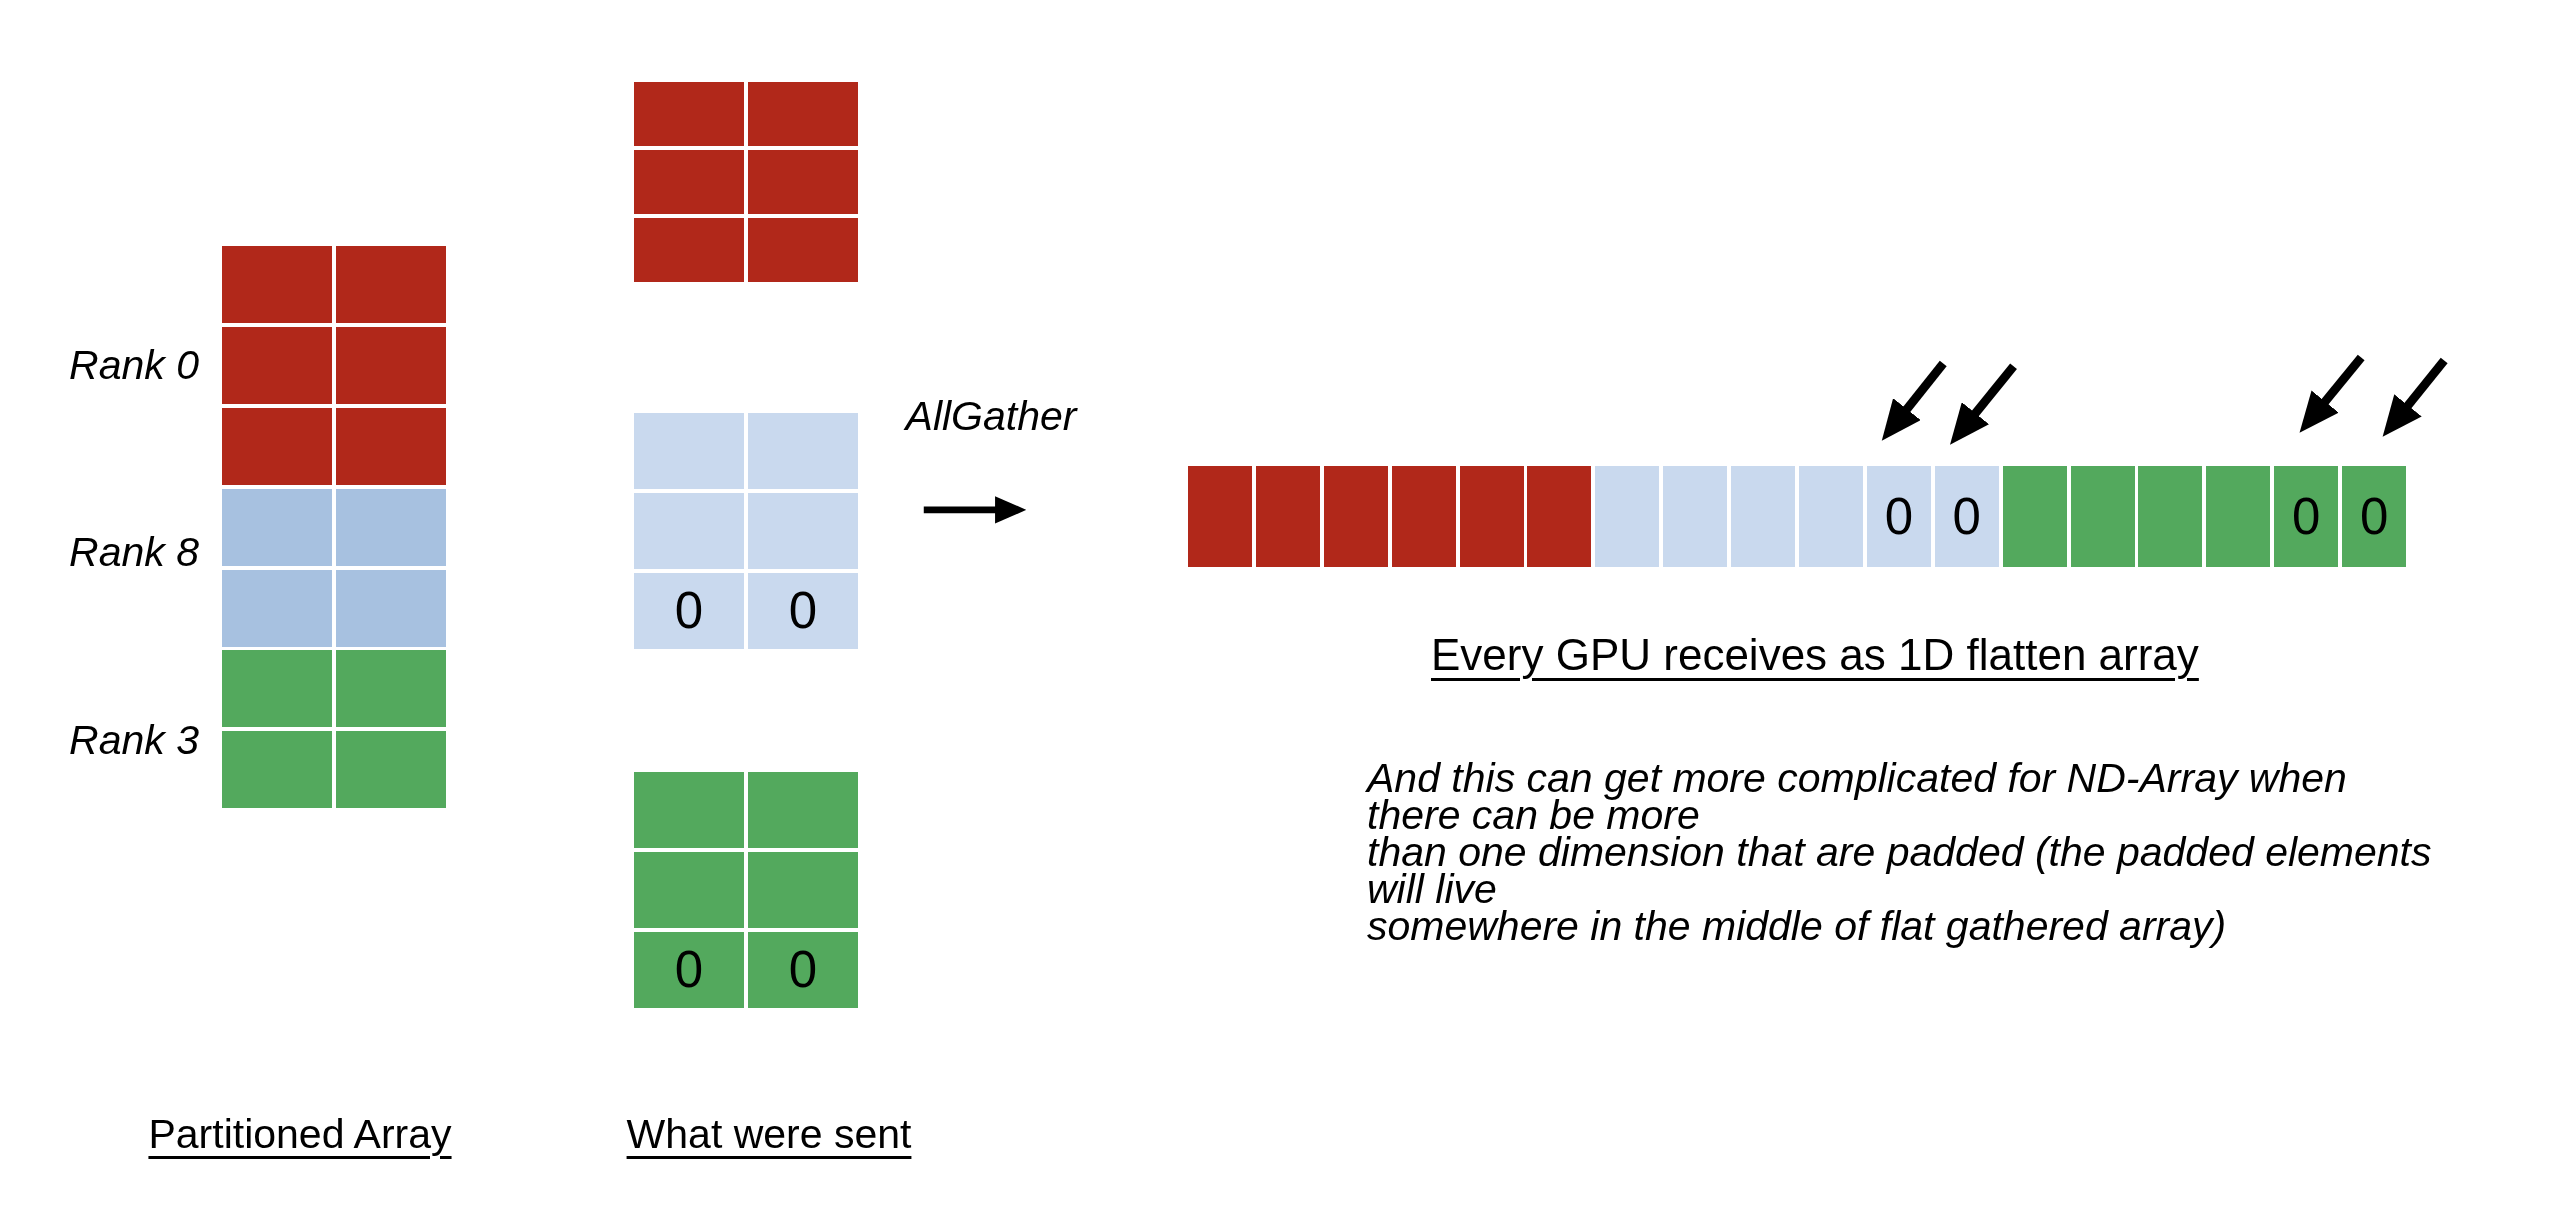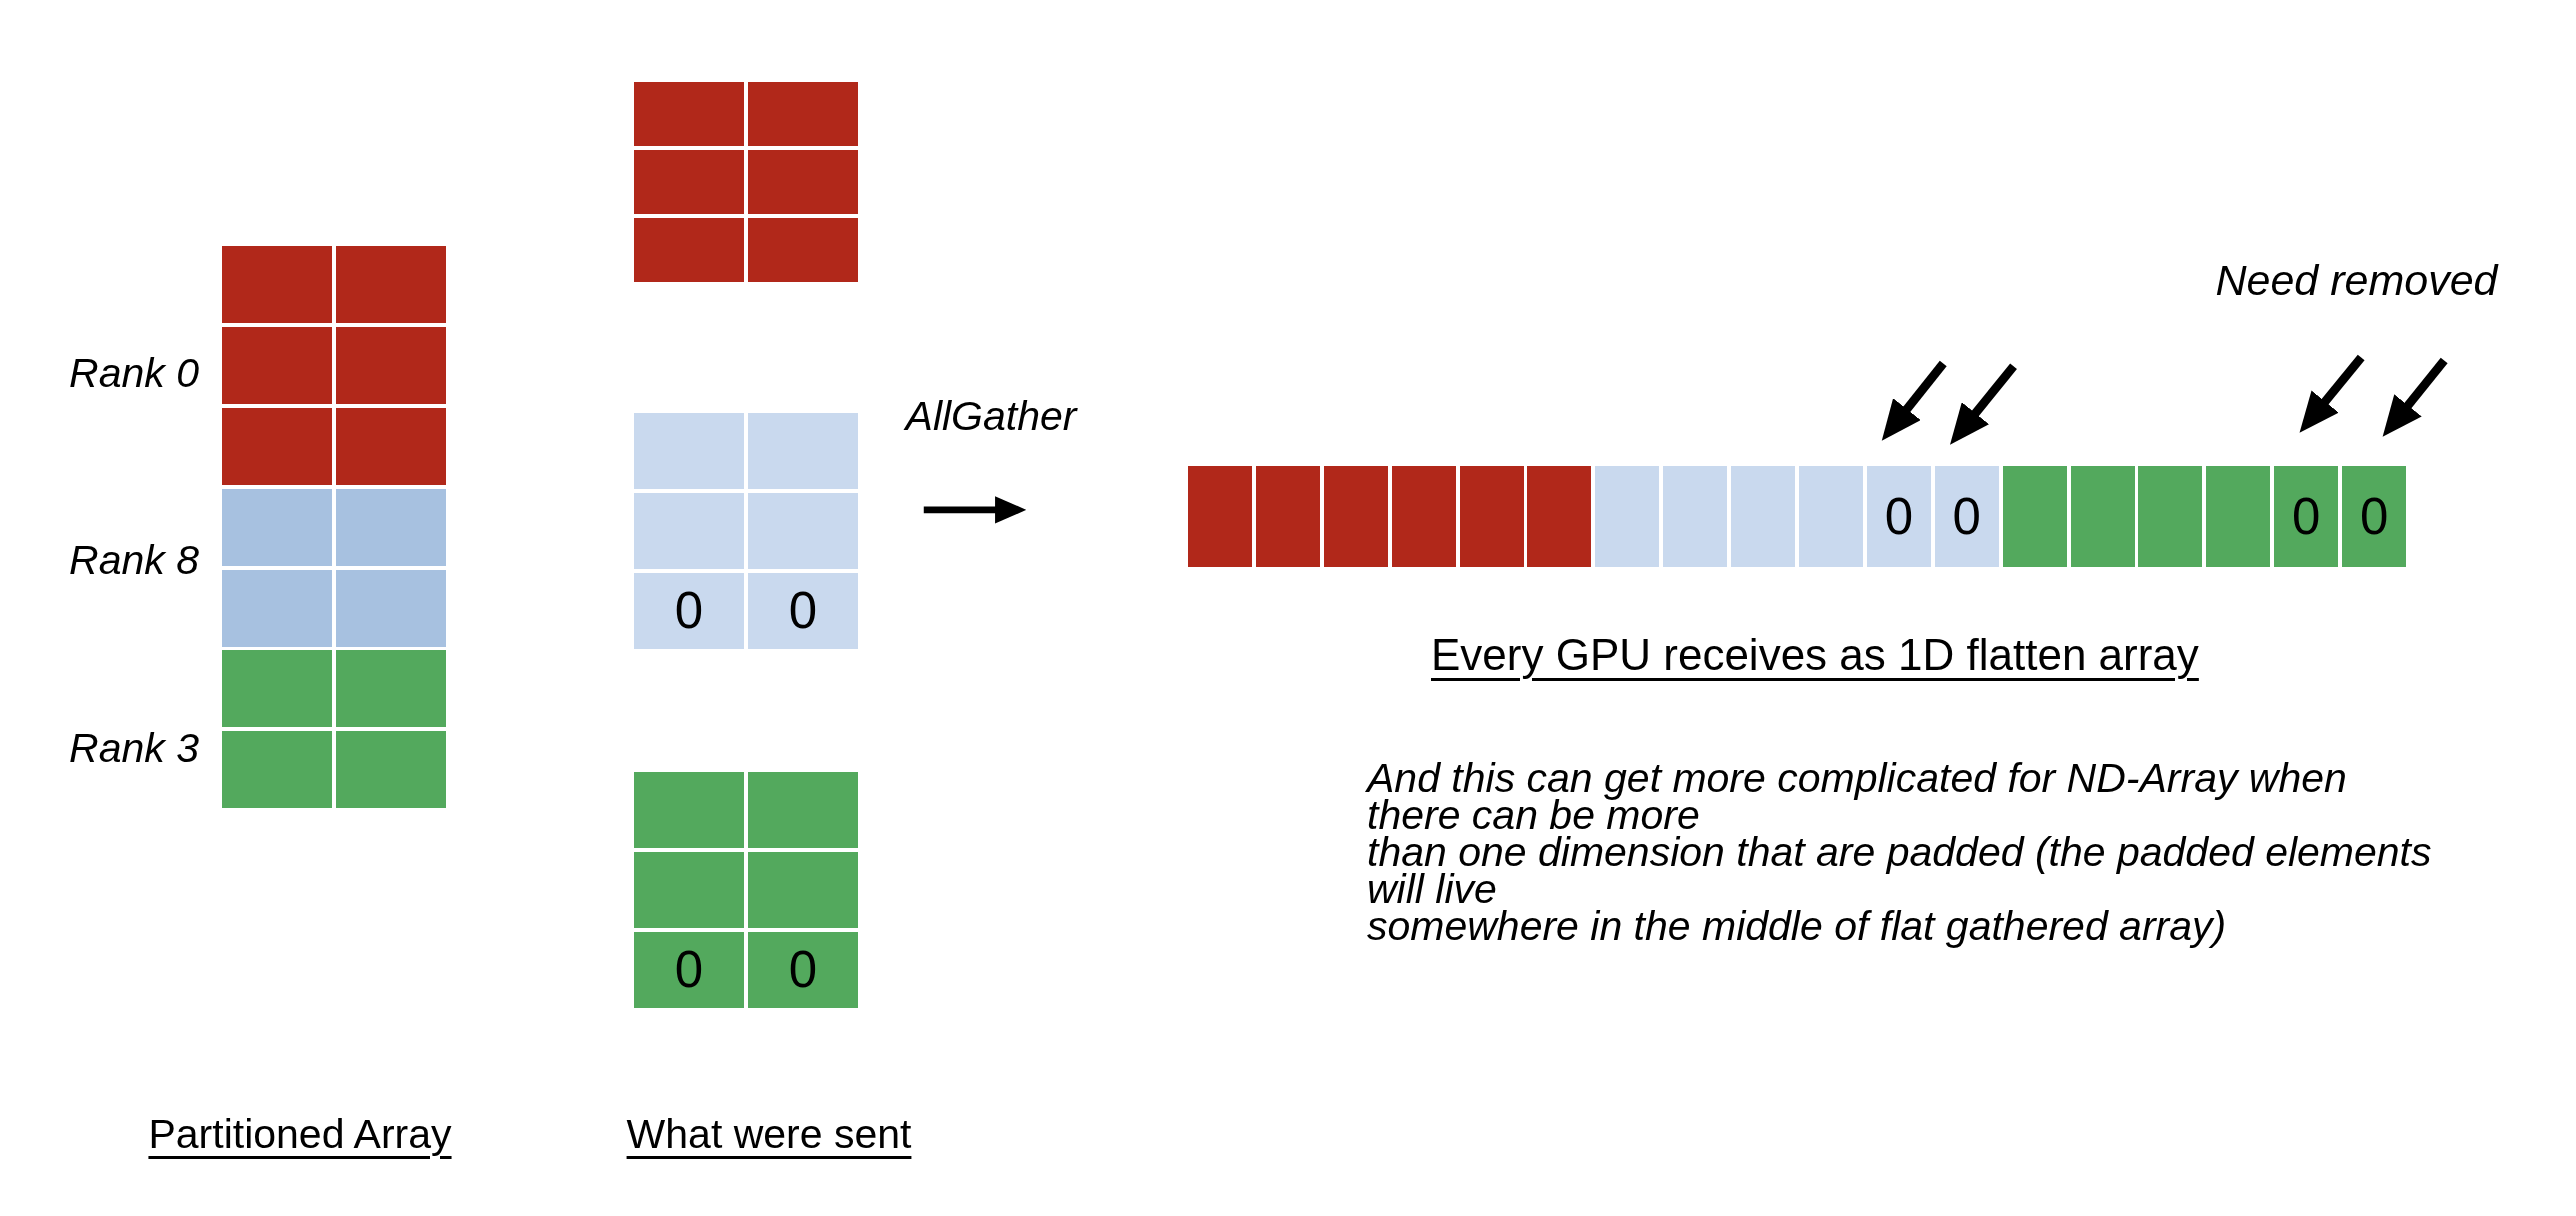--- a/index.html
+++ b/index.html
@@ -44,21 +44,20 @@
   }
 
   
   .rank-label {
     position: absolute;
     left: 46px; width: 176px;
     text-align: center;
     font-style: italic;
     font-size: 41px;
     line-height: 47px;
-    margin-top: 8px;
   }
   .section-label {
     position: absolute;
     font-size: 41px;
     text-align: center;
     text-decoration: underline;
     text-decoration-thickness: 2.9px;
     text-underline-offset: 7.8px;
     white-space: nowrap;
   }
@@ -157,21 +156,20 @@
       <div class="cell" style="background: rgb(201, 217, 238);">0</div>
       <div class="cell" style="background: rgb(201, 217, 238);">0</div>
       <div class="cell" style="background: rgb(83, 169, 93);"></div>
       <div class="cell" style="background: rgb(83, 169, 93);"></div>
       <div class="cell" style="background: rgb(83, 169, 93);"></div>
       <div class="cell" style="background: rgb(83, 169, 93);"></div>
       <div class="cell" style="background: rgb(83, 169, 93);">0</div>
       <div class="cell" style="background: rgb(83, 169, 93);">0</div>
     </div>
 
-  <div class="italic-label" style="left: 2210px; top: 256px; width: 293px; font-size: 43px;">Need removed</div>
 
   <div class="caption-label" style="left: 1431px; top: 630px; width: 684px;">Every GPU receives as 1D flatten array</div>
   <div class="section-label" style="left: 129px; top: 1111px; width: 342px;">Partitioned Array</div>
   <div class="section-label" style="left: 598px; top: 1111px; width: 342px;">What were sent</div>
 
   <div class="note-text">And this can get more complicated for ND-Array when there can be more
 than one dimension that are padded (the padded elements will live
 somewhere in the middle of flat gathered array)</div>
 
   <svg class="arrow-layer" width="2576" height="1217" viewBox="0 0 2638 1246">

